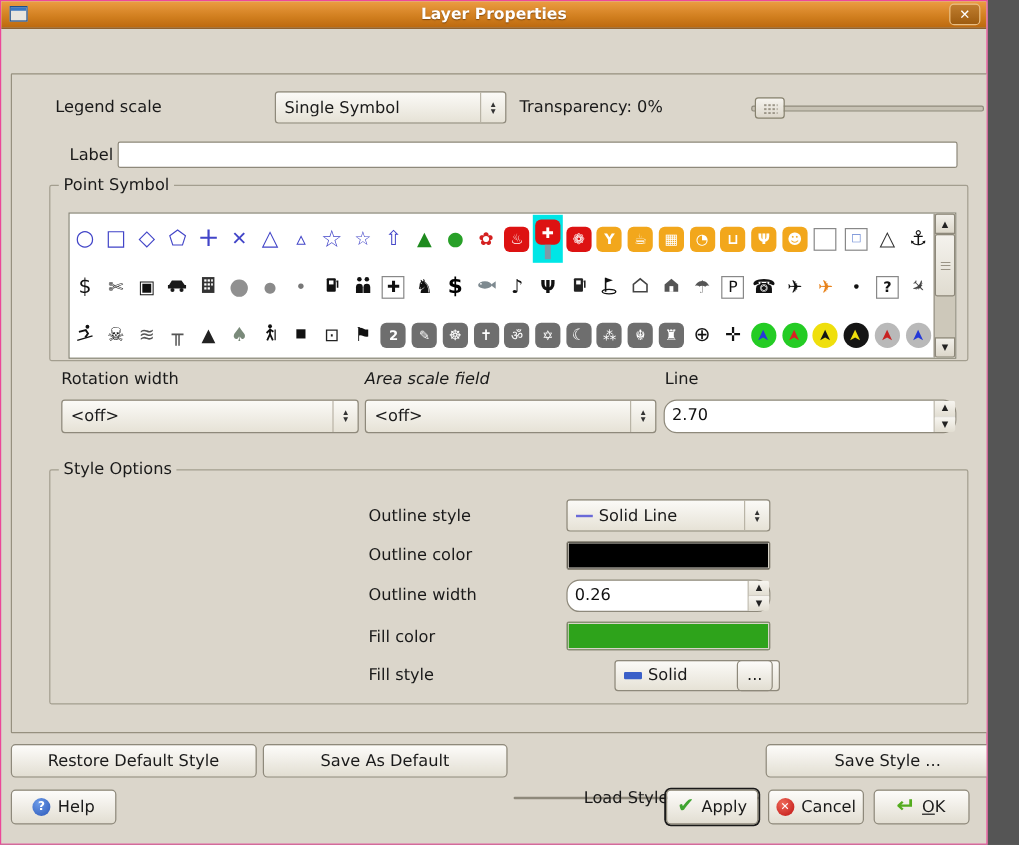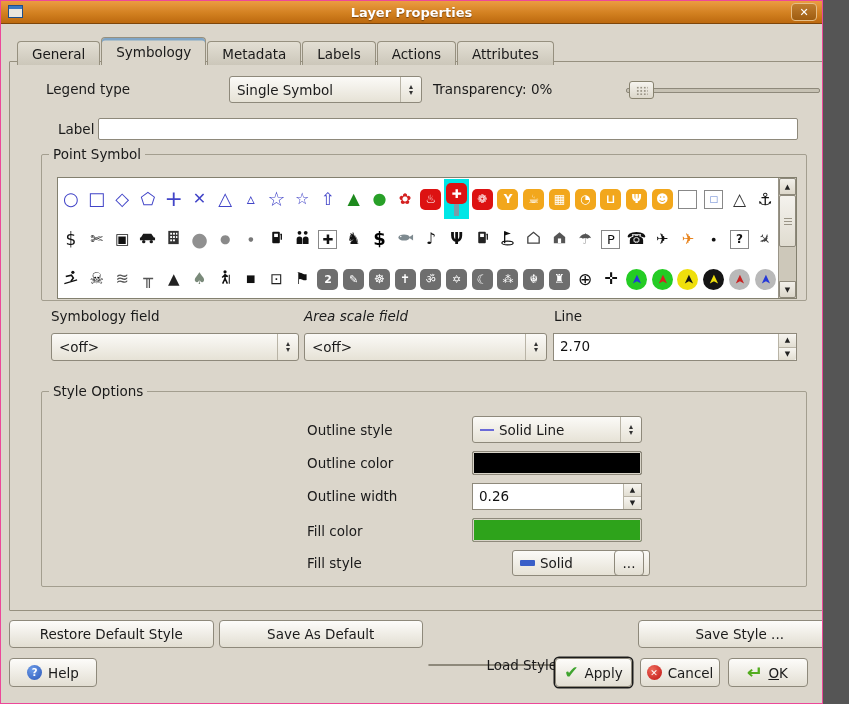--- a/index.html
+++ b/index.html
@@ -16,21 +16,21 @@
   .tab.active{height:28px;background:#DBD6CB;box-shadow:inset 0 2.5px 0 #7FA5C6;position:relative;}
   .tab.active::after{content:"";position:absolute;left:0;right:0;bottom:-1px;height:2px;background:#DBD6CB;}
   .page{position:absolute;left:8px;top:60px;width:833px;height:550px;border:1px solid #96907F;border-radius:1px;background:#DBD6CB;}
   
   .lbl{position:absolute;font-size:13.5px;color:#1a1a1a;white-space:nowrap;}
   .combo{position:absolute;border:1px solid #8E897B;border-radius:3px;background:linear-gradient(#FBFAF7,#E6E2D6);display:flex;align-items:center;padding-left:7px;font-size:13.5px;color:#1a1a1a;}
   .combo .arrows{margin-left:auto;align-self:stretch;width:21px;border-left:1px solid #B9B4A6;display:flex;flex-direction:column;align-items:center;justify-content:center;color:#333;}
   .combo .arrows::before{content:"\25B4";font-size:8px;line-height:6px;}
   .combo .arrows::after{content:"\25BE";font-size:8px;line-height:6px;}
   .tinput{position:absolute;background:#fff;border:1px solid #8E897B;border-radius:2px;font-size:13.5px;padding:0 5px;color:#111;}
-  .spin{position:absolute;background:#fff;border:1px solid #8E897B;border-radius:0;display:flex;}
+  .spin{position:absolute;background:#fff;border:1px solid #8E897B;border-radius:11px;display:flex;}
   .spin .val{flex:1;font-size:13.5px;color:#111;padding:4px 6px;}
   .spin .btns{width:18px;display:flex;flex-direction:column;border-left:1px solid #B9B4A6;}
   .spin .btns span{flex:1;display:flex;align-items:center;justify-content:center;background:linear-gradient(#F7F5F0,#E2DED2);color:#222;}
   .spin .btns span:first-child{border-bottom:1px solid #B9B4A6;border-radius:0 2px 0 0;}
   .spin .btns span:last-child{border-radius:0 0 2px 0;}
   .spin .btns span::before{font-size:7px;}
   .spin .btns span.up::before{content:"\25B2";}
   .spin .btns span.dn::before{content:"\25BC";}
   .btn{background:linear-gradient(#FDFCFA,#E2DED2);border:1px solid #8E897B;border-radius:4px;font-size:13.5px;color:#1a1a1a;display:flex;align-items:center;justify-content:center;gap:6px;}
   .btn.focus{box-shadow:0 0 0 1.5px #1a1a1a;}
@@ -82,32 +82,24 @@
 <div class="window">
 
   <div class="titlebar">
     <span class="win-icon"></span>
     <span class="title">Layer Properties</span>
     <span class="close-btn">
         <span>✕</span>
       </span>
   </div>
 
-  <div class="tabs">
-    <div class="tab">General</div>
-    <div class="tab active">Symbology</div>
-    <div class="tab">Metadata</div>
-    <div class="tab">Labels</div>
-    <div class="tab">Actions</div>
-    <div class="tab">Attributes</div>
-  </div>
 
   <div class="page"></div>
 
-  <div class="lbl" style="left:45px;top:80px;">Legend type</div>
+  <div class="lbl" style="left:45px;top:80px;">Legend scale</div>
   <div class="combo" style="left:228px;top:75px;width:193px;height:27px;">
     <span>Single Symbol</span>
     <span class="arrows"></span>
   </div>
   <div class="lbl" style="left:432px;top:80px;">Transparency: 0%</div>
   <div class="slider" style="left:625px;top:79px;width:194px;height:20px;">
     <div class="groove"></div>
     <div class="handle"></div>
   </div>
 
@@ -485,21 +477,21 @@
           </div>
         </div>
       <div class="vscroll">
         <div class="sb-btn up"></div>
         <div class="sb-thumb"></div>
         <div class="sb-btn dn"></div>
       </div>
     </div>
   </div>
 
-  <div class="lbl" style="left:50px;top:307px;">Symbology field</div>
+  <div class="lbl" style="left:50px;top:307px;">Rotation width</div>
   <div class="lbl" style="left:303px;top:307px;font-style:italic;">Area scale field</div>
   <div class="lbl" style="left:553px;top:307px;">Line</div>
   <div class="combo" style="left:50px;top:332px;width:248px;height:28px;">
     <span>&lt;off&gt;</span>
     <span class="arrows"></span>
   </div>
   <div class="combo" style="left:303px;top:332px;width:243px;height:28px;">
     <span>&lt;off&gt;</span>
     <span class="arrows"></span>
   </div>

